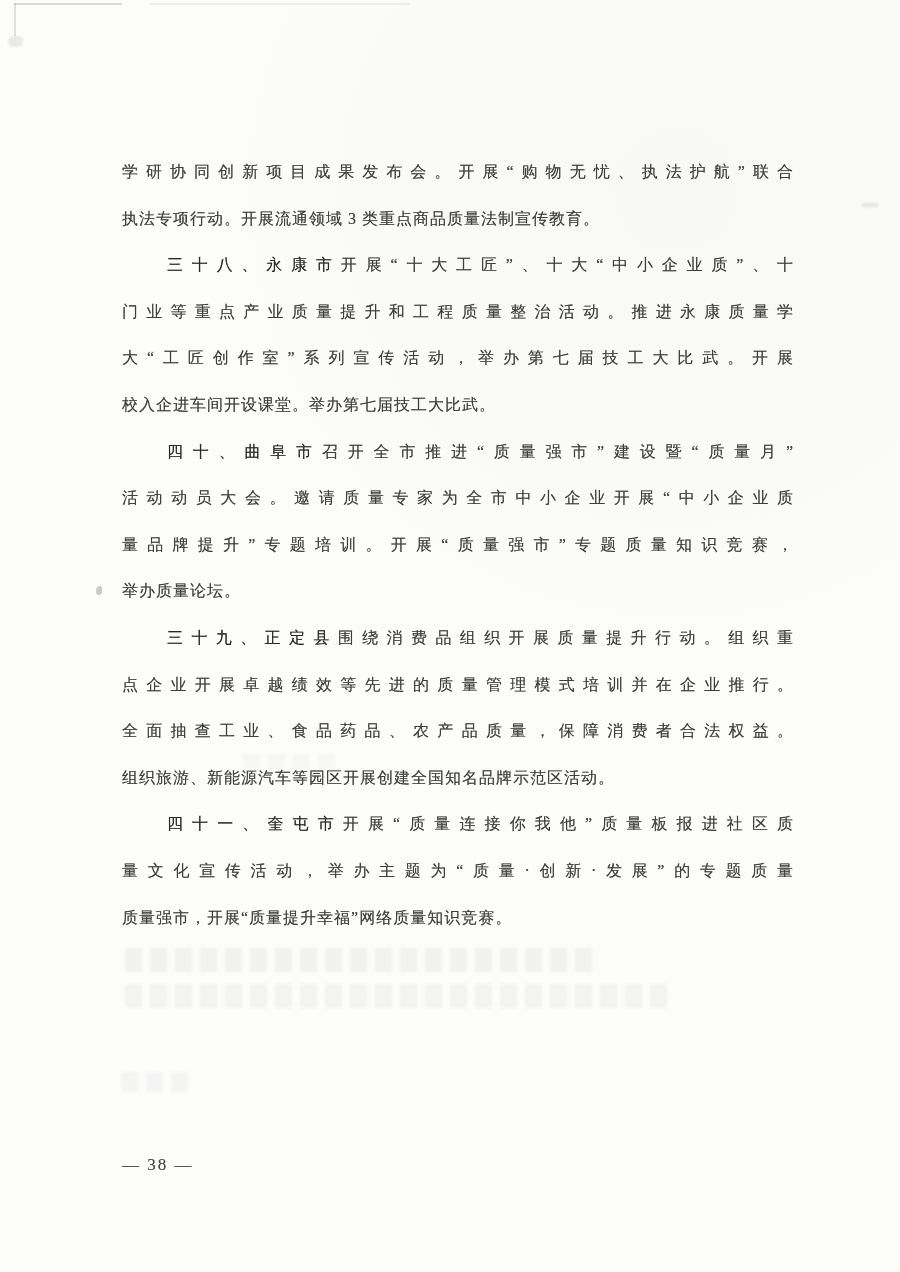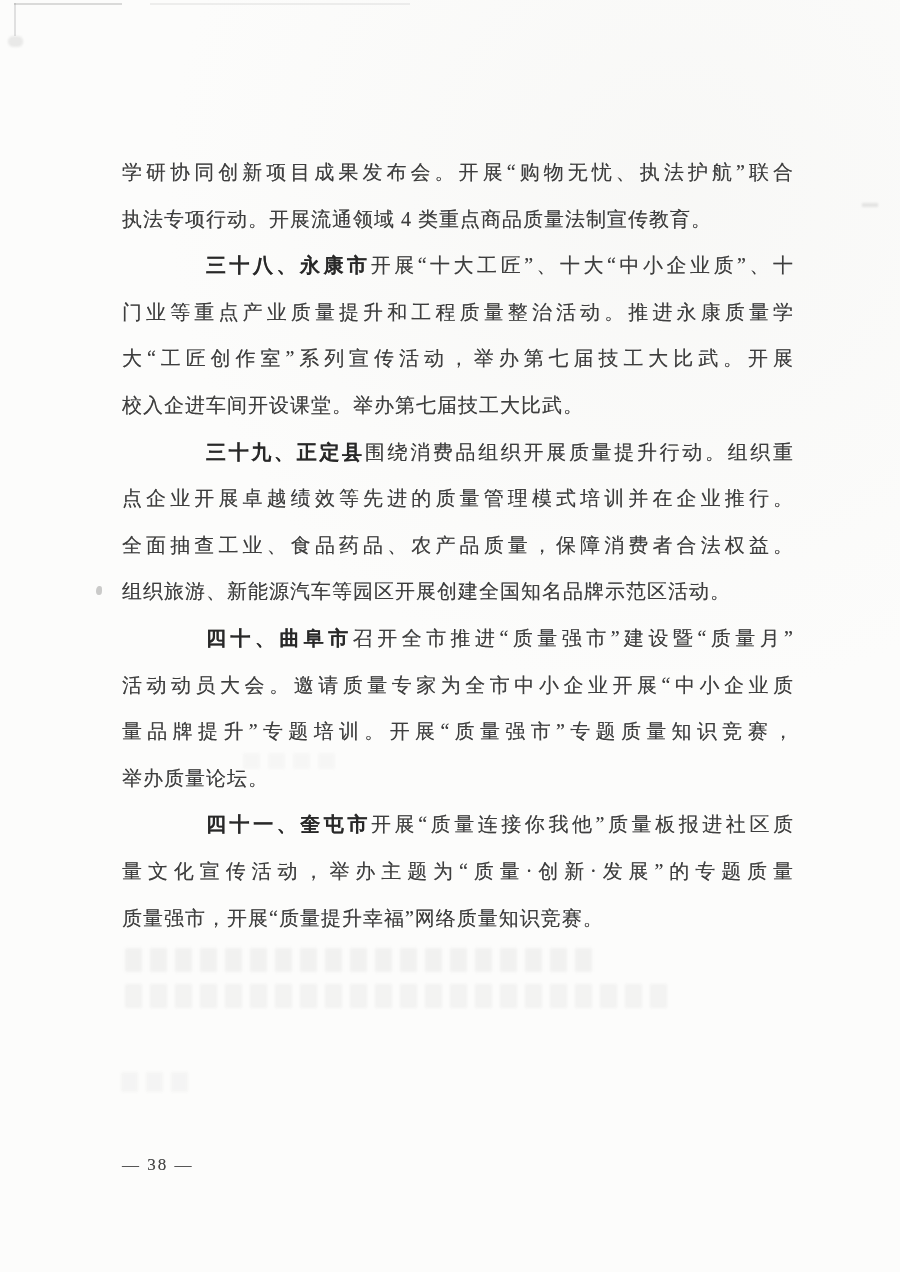--- a/index.html
+++ b/index.html
@@ -21,43 +21,42 @@
       radial-gradient(circle at 75% 15%, rgba(245,245,243,.6), transparent 40%),
       #fcfcfb;
   }
   
   .text-block {
     position: absolute;
     left: 122px;
     top: 149px;
     width: 672px;
     color: #3e3e3e;
-    font-size: 20px;
+    font-size: 16px;
     letter-spacing: 1px;
     text-shadow: 0 0 0.5px rgba(62,62,62,0.55);
   }
   .line {
     height: 46.6px;
     line-height: 46.6px;
     white-space: normal;
     word-break: keep-all;
   }
   .line.j {
     text-align: justify;
     text-align-last: justify;
   }
   .line.indent {
     padding-left: 45px;
   }
   .b {
     font-family: "Liberation Sans", sans-serif;
-    font-weight: 700;
+    font-weight: 400;
     color: #282828;
     text-shadow: 0 0 0.5px rgba(40,40,40,0.6);
-    margin-left: 39px;
   }
   
   .page-number {
     position: absolute;
     left: 122px;
     top: 1150px;
     height: 30px;
     line-height: 30px;
     font-size: 17px;
     letter-spacing: 2px;
@@ -95,42 +94,42 @@
   <div class="artifact a-top-h2"></div>
   <div class="artifact a-top-v"></div>
   <div class="artifact a-smudge"></div>
   <div class="artifact a-speck-l"></div>
   <div class="artifact a-speck-r"></div>
 
   <main class="text-block">
 
     <section>
       <div class="line j">学研协同创新项目成果发布会。开展“购物无忧、执法护航”联合</div>
-      <div class="line">执法专项行动。开展流通领域 4 类重点商品质量法制宣传教育。</div>
+      <div class="line">执法专项行动。开展流通领域 3 类重点商品质量法制宣传教育。</div>
     </section>
 
     <section>
       <div class="line j indent"><span class="b">三十八、永康市</span><span>开展“十大工匠”、十大“中小企业质”、十</span></div>
       <div class="line j">门业等重点产业质量提升和工程质量整治活动。推进永康质量学</div>
       <div class="line j">大“工匠创作室”系列宣传活动，举办第七届技工大比武。开展</div>
       <div class="line">校入企进车间开设课堂。举办第七届技工大比武。</div>
     </section>
 
     <section>
+      <div class="line j indent"><span class="b">四十、曲阜市</span><span>召开全市推进“质量强市”建设暨“质量月”</span></div>
+      <div class="line j">活动动员大会。邀请质量专家为全市中小企业开展“中小企业质</div>
+      <div class="line j">量品牌提升”专题培训。开展“质量强市”专题质量知识竞赛，</div>
+      <div class="line">举办质量论坛。</div>
+    </section>
+
+    <section>
       <div class="line j indent"><span class="b">三十九、正定县</span><span>围绕消费品组织开展质量提升行动。组织重</span></div>
       <div class="line j">点企业开展卓越绩效等先进的质量管理模式培训并在企业推行。</div>
       <div class="line j">全面抽查工业、食品药品、农产品质量，保障消费者合法权益。</div>
       <div class="line">组织旅游、新能源汽车等园区开展创建全国知名品牌示范区活动。</div>
-    </section>
-
-    <section>
-      <div class="line j indent"><span class="b">四十、曲阜市</span><span>召开全市推进“质量强市”建设暨“质量月”</span></div>
-      <div class="line j">活动动员大会。邀请质量专家为全市中小企业开展“中小企业质</div>
-      <div class="line j">量品牌提升”专题培训。开展“质量强市”专题质量知识竞赛，</div>
-      <div class="line">举办质量论坛。</div>
     </section>
 
     <section>
       <div class="line j indent"><span class="b">四十一、奎屯市</span><span>开展“质量连接你我他”质量板报进社区质</span></div>
       <div class="line j">量文化宣传活动，举办主题为“质量·创新·发展”的专题质量</div>
       <div class="line">质量强市，开展“质量提升幸福”网络质量知识竞赛。</div>
     </section>
 
   </main>
 

